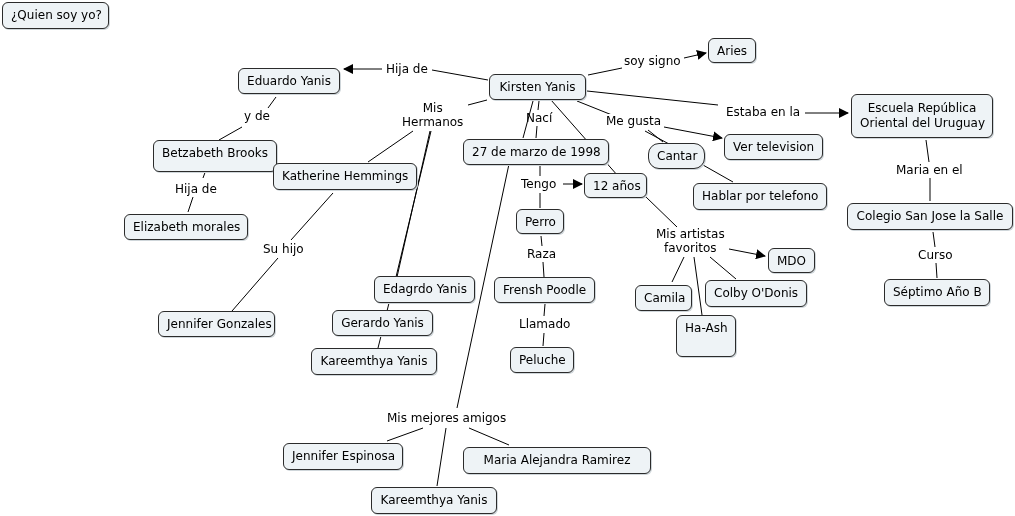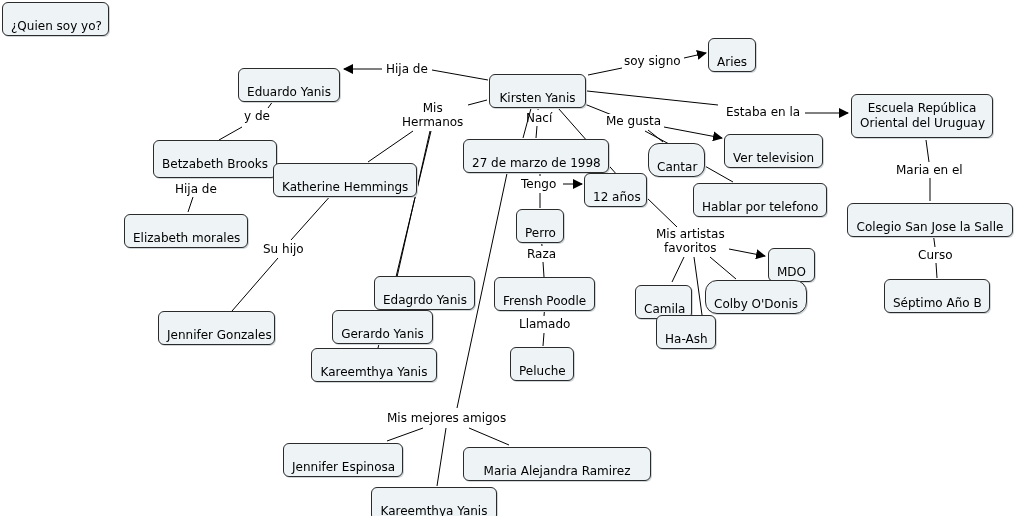--- a/index.html
+++ b/index.html
@@ -1,21 +1,21 @@
 <!DOCTYPE html>
 <html><head>
 <meta charset="utf-8">
 <style>
   html, body { margin:0; padding:0; background:#ffffff; }
   body { width:1015px; height:516px; position:relative; overflow:hidden;
          font-family:"DejaVu Sans", "Liberation Sans", sans-serif; font-size:12px; color:#000; }
   #links { position:absolute; left:0; top:0; width:1015px; height:516px; }
   .node { position:absolute; box-sizing:border-box; background:#eef3f6; border:1px solid #2b2b2b;
           border-radius:6px; text-align:center; white-space:nowrap; line-height:15px;
-          padding:16px 8px; box-shadow:1px 1px 0 #cfd6da; }
+          padding:5px 8px; box-shadow:1px 1px 0 #cfd6da; }
   .lbl { position:absolute; background:#ffffff; text-align:center; white-space:nowrap; line-height:14px; padding:0 2px; }
 </style>
 </head>
 <body>
 
 <svg id="links" xmlns="http://www.w3.org/2000/svg">
   <defs>
     <marker id="arr" viewBox="0 0 10 10" refX="9" refY="5" markerWidth="10" markerHeight="10" orient="auto" markerUnits="userSpaceOnUse">
       <path d="M0,0 L10,5 L0,10 z" fill="#000"></path>
     </marker>
@@ -88,21 +88,21 @@
     <line x1="446" y1="428" x2="437" y2="486"></line>
     <line x1="469" y1="428" x2="509" y2="445"></line>
   </g>
 </svg>
 
 <div class="node" style="left:2px;top:2px;width:107px;height:27px;">¿Quien soy yo?</div>
 
 <div class="node" style="left:489px;top:74px;width:97px;height:26px;">Kirsten Yanis</div>
 <div class="node" style="left:708px;top:38px;width:48px;height:25px;">Aries</div>
 <div class="node" style="left:238px;top:68px;width:102px;height:26px;">Eduardo Yanis</div>
-<div class="node" style="left:153px;top:140px;width:124px;height:38px;">Betzabeth Brooks</div>
+<div class="node" style="left:153px;top:140px;width:124px;height:32px;">Betzabeth Brooks</div>
 <div class="node" style="left:124px;top:214px;width:124px;height:26px;">Elizabeth morales</div>
 <div class="node" style="left:273px;top:163px;width:144px;height:27px;">Katherine Hemmings</div>
 <div class="node" style="left:158px;top:311px;width:117px;height:26px;">Jennifer Gonzales</div>
 <div class="node" style="left:341px;top:276px;width:101px;height:27px;margin-left:33px;">Edagrdo Yanis</div>
 <div class="node" style="left:332px;top:310px;width:101px;height:26px;">Gerardo Yanis</div>
 <div class="node" style="left:311px;top:348px;width:126px;height:27px;">Kareemthya Yanis</div>
 
 <div class="node" style="left:463px;top:139px;width:146px;height:26px;">27 de marzo de 1998</div>
 <div class="node" style="left:584px;top:173px;width:63px;height:25px;">12 años</div>
 <div class="node" style="left:516px;top:209px;width:48px;height:25px;">Perro</div>
@@ -115,22 +115,22 @@
 
 <div class="node" style="left:851px;top:94px;width:142px;height:44px;padding-top:6px;">
   <div>Escuela República</div>
   <div>Oriental del Uruguay</div>
 </div>
 <div class="node" style="left:847px;top:203px;width:166px;height:27px;">Colegio San Jose la Salle</div>
 <div class="node" style="left:884px;top:279px;width:106px;height:27px;">Séptimo Año B</div>
 
 <div class="node" style="left:768px;top:248px;width:47px;height:25px;">MDO</div>
 <div class="node" style="left:635px;top:285px;width:57px;height:26px;">Camila</div>
-<div class="node" style="left:705px;top:280px;width:102px;height:27px;border-radius:12px;">Colby O'Donis</div>
-<div class="node" style="left:656px;top:315px;width:60px;height:18px;">Ha-Ash</div>
+<div class="node" style="left:705px;top:280px;width:102px;height:27px;">Colby O'Donis</div>
+<div class="node" style="left:676px;top:315px;width:60px;height:42px;">Ha-Ash</div>
 
 <div class="node" style="left:283px;top:443px;width:120px;height:27px;">Jennifer Espinosa</div>
 <div class="node" style="left:463px;top:447px;width:188px;height:27px;">Maria Alejandra Ramirez</div>
 <div class="node" style="left:371px;top:487px;width:126px;height:27px;">Kareemthya Yanis</div>
 
 <div class="lbl" style="left:384px;top:62px;">Hija de</div>
 <div class="lbl" style="left:242px;top:109px;">y de</div>
 <div class="lbl" style="left:173px;top:182px;">Hija de</div>
 <div class="lbl" style="left:622px;top:54px;">soy signo</div>
 <div class="lbl" style="left:400px;top:101px;">

